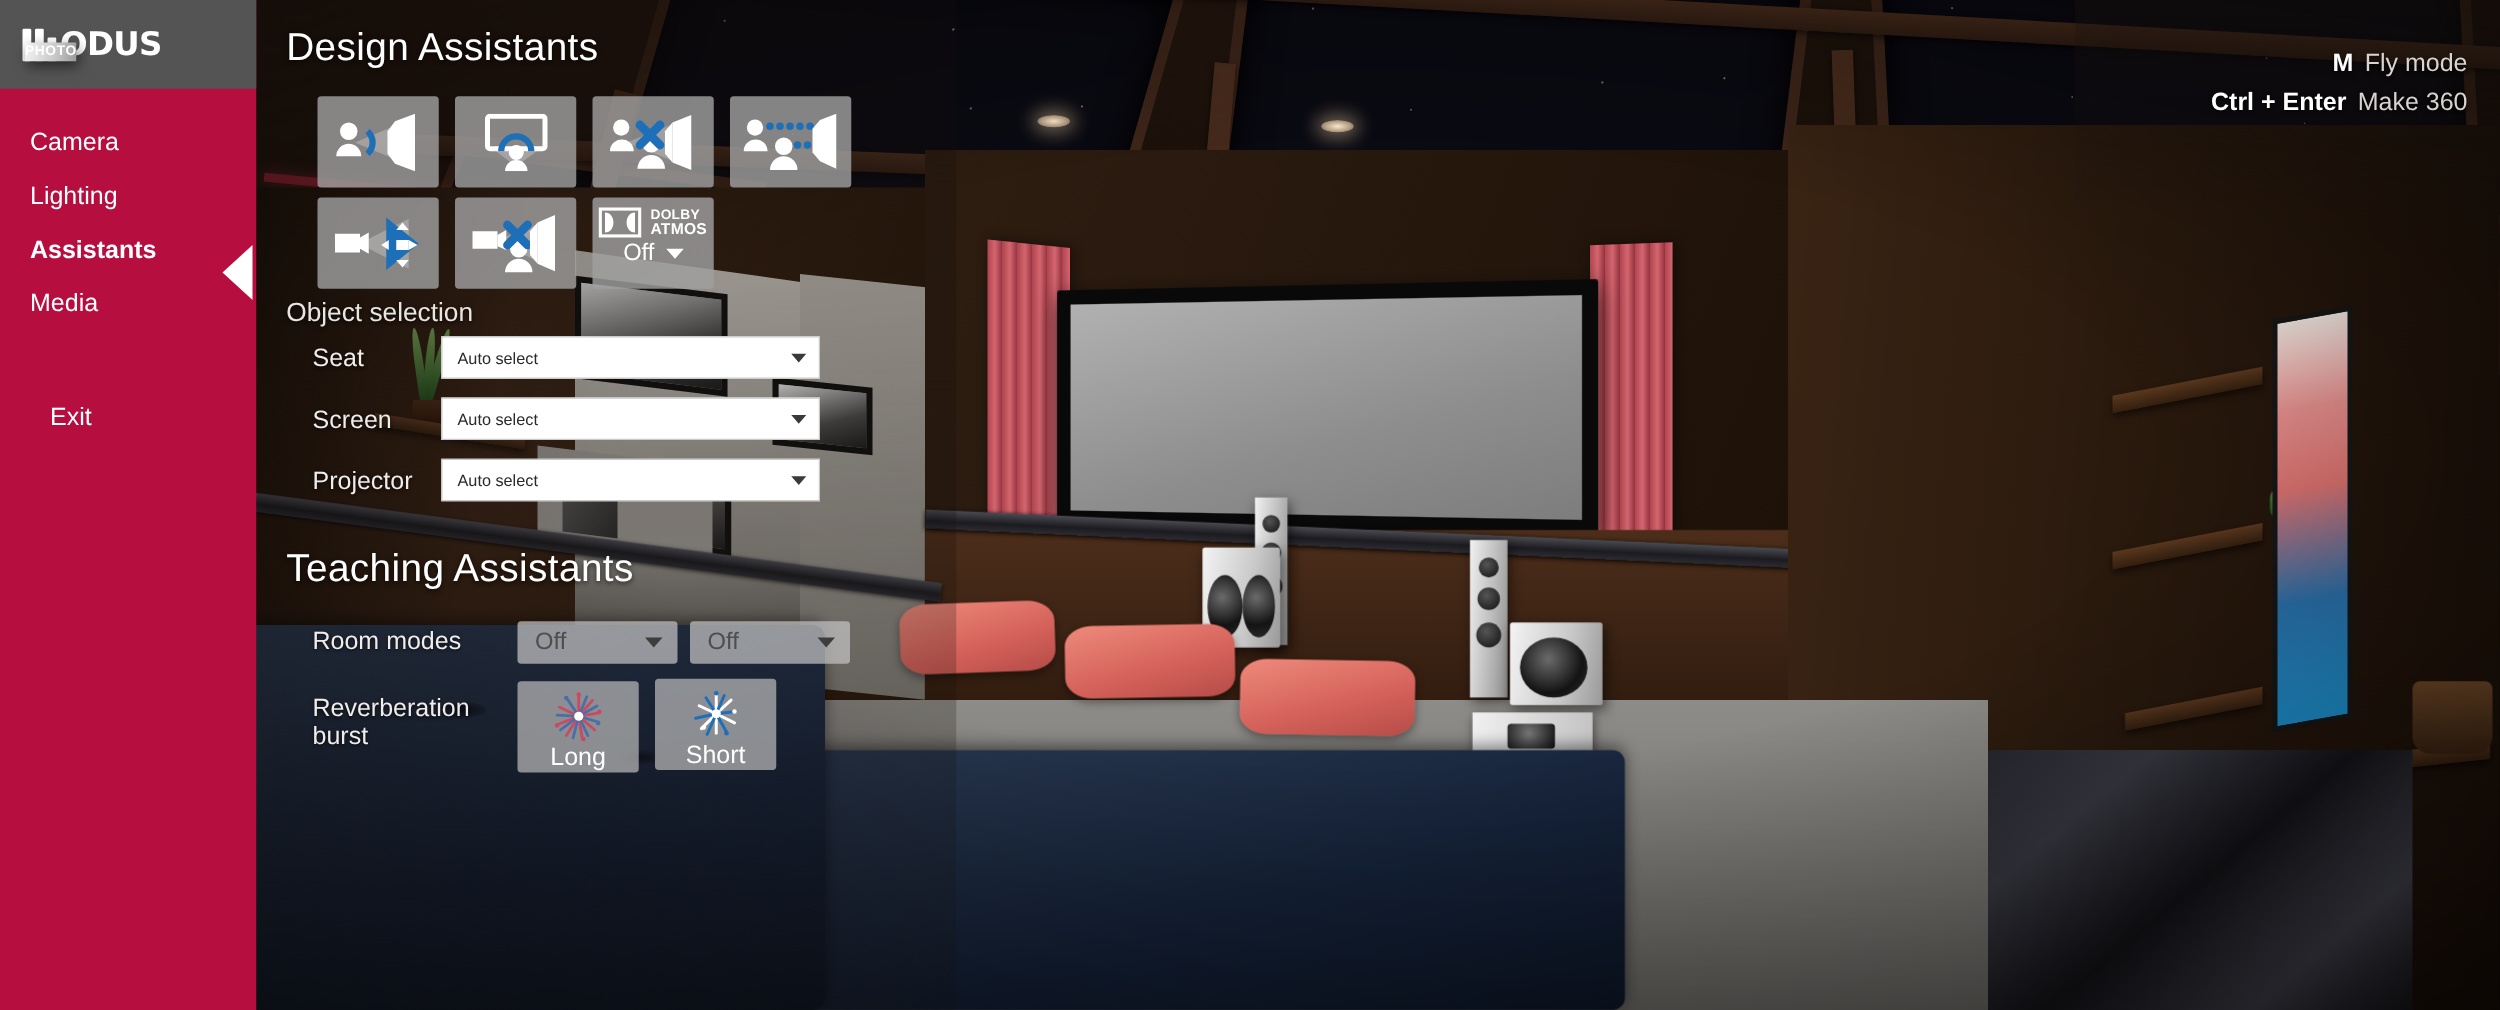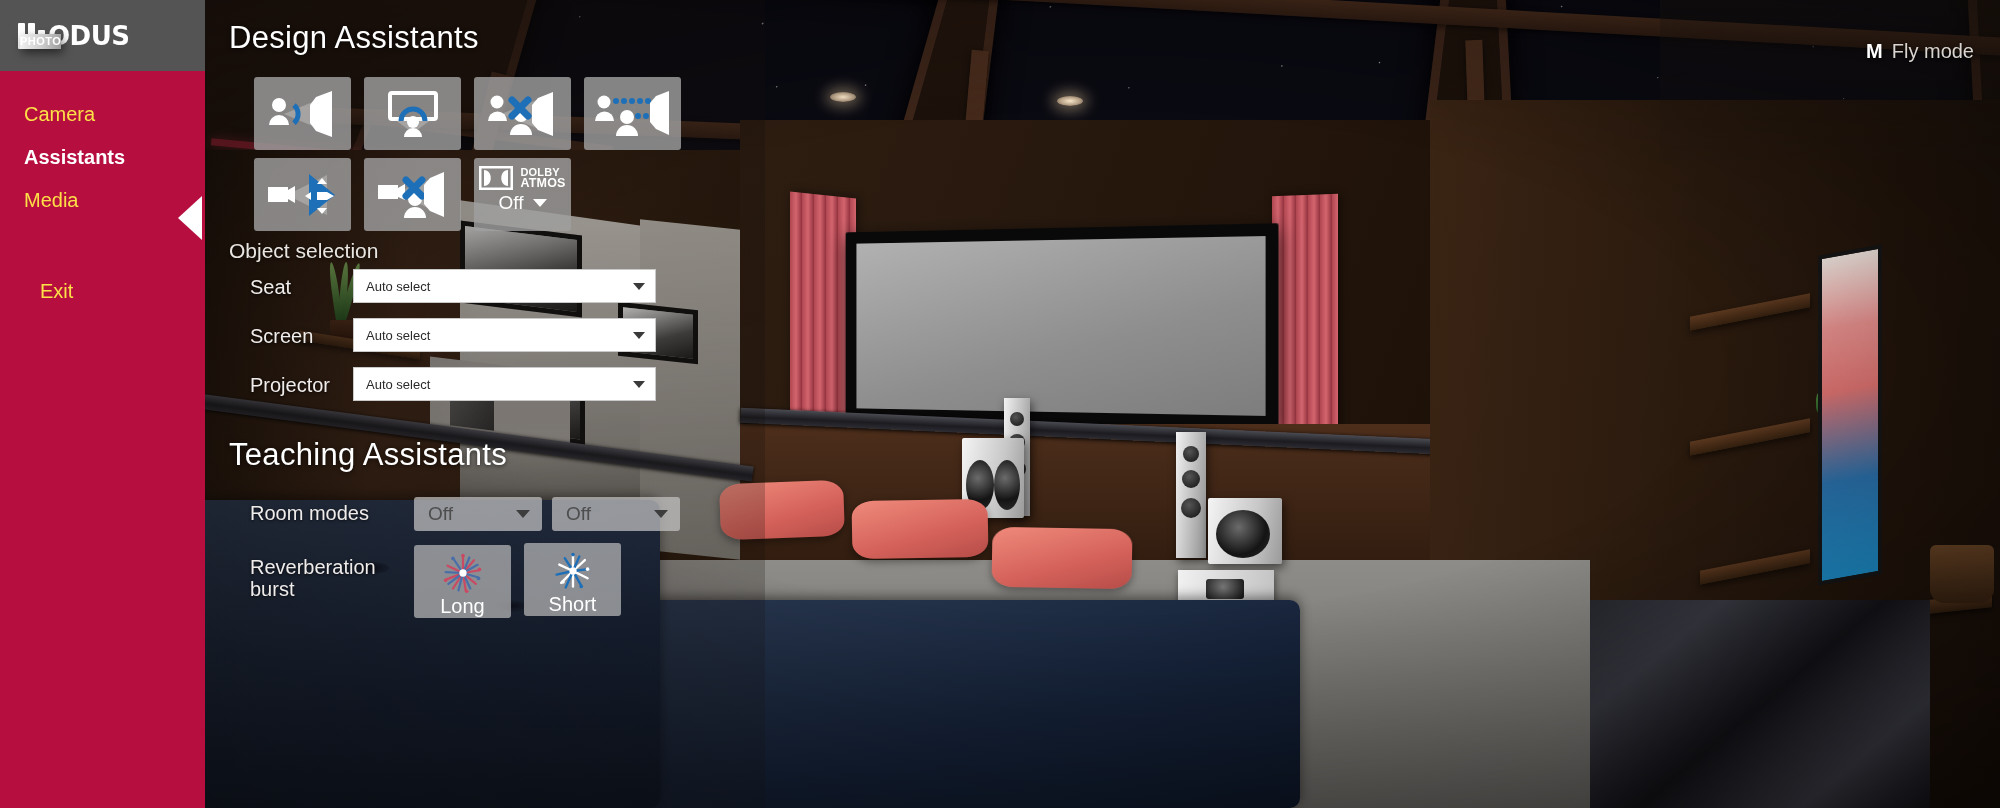--- a/index.html
+++ b/index.html
@@ -142,21 +142,21 @@
              align-items:center; padding-left:18px; }
   .logo { display:flex; align-items:flex-end; }
   .logo .bars { display:flex; align-items:flex-end; gap:3px; margin-right:3px; }
   .logo .bars i { display:block; width:7px; background:#fff; border-radius:1px; }
   .logo .b1 { height:26px; } .logo .b2 { height:26px; } .logo .b3 { height:19px; }
   .logo .word { color:#fff; font-weight:bold; font-size:26px; letter-spacing:-0.5px;
                 line-height:26px; font-family:"DejaVu Sans", sans-serif; }
   .logo .sub { color:#fff; font-size:11px; font-weight:bold; letter-spacing:0.5px;
                margin-left:2px; line-height:15px; }
   .navlist { margin-top:22px; }
-  .navitem { color:#fde047; font-size:20px; padding:10px 0 10px 24px; cursor:pointer;
+  .navitem { color:#ffffff; font-size:20px; padding:10px 0 10px 24px; cursor:pointer;
              font-family:"Liberation Sans", sans-serif; }
   .navitem.active { color:#ffffff; font-weight:bold; }
   .navitem.exit { margin-top:48px;padding-left:40px; }
   .navArrow { position:absolute; left:178px; top:196px; width:0; height:0;
               border-top:22px solid transparent; border-bottom:22px solid transparent;
               border-right:24px solid #ffffff; z-index:41; }
 
   
   #panel { position:absolute; left:205px; top:0; width:560px; height:808px; z-index:30;
            background:linear-gradient(180deg, rgba(20,14,10,0.30), rgba(20,14,10,0.18)); }
@@ -532,36 +532,41 @@
       </svg>
       <div class="cap">Short</div>
     </div>
   </div>
 
   <div id="shortcuts">
     <div class="scRow">
       <span class="scKey">M</span>
       <span class="scAct">Fly mode</span>
     </div>
+    <div class="scRow">
+      <span class="scKey">Ctrl + Enter</span>
+      <span class="scAct">Make 360</span>
+    </div>
   </div>
 
   <div id="sidebar">
     <div id="logoBar">
       <div class="logo">
         <div class="bars">
           <i class="b1"></i>
             <i class="b2"></i>
             <i class="b3"></i>
         </div>
         <div class="word">ODUS</div>
         <div class="sub">PHOTO</div>
       </div>
     </div>
     <div class="navlist">
       <div class="navitem">Camera</div>
+      <div class="navitem">Lighting</div>
       <div class="navitem active">Assistants</div>
       <div class="navitem">Media</div>
       <div class="navitem exit">Exit</div>
     </div>
   </div>
   <div class="navArrow"></div>
 
 </div>
 
 </body></html>

